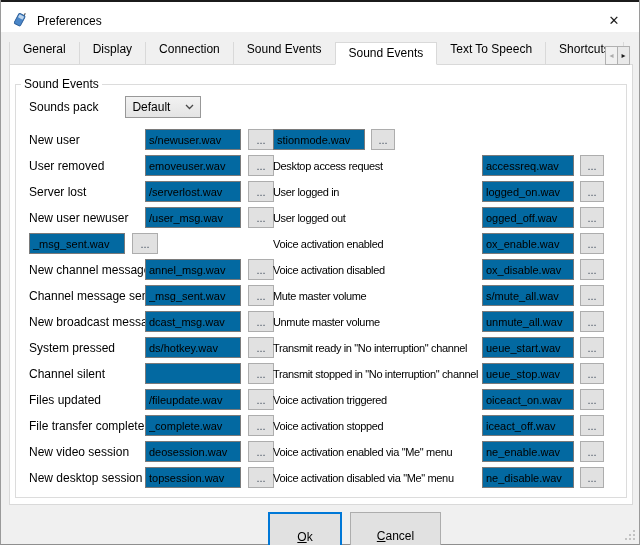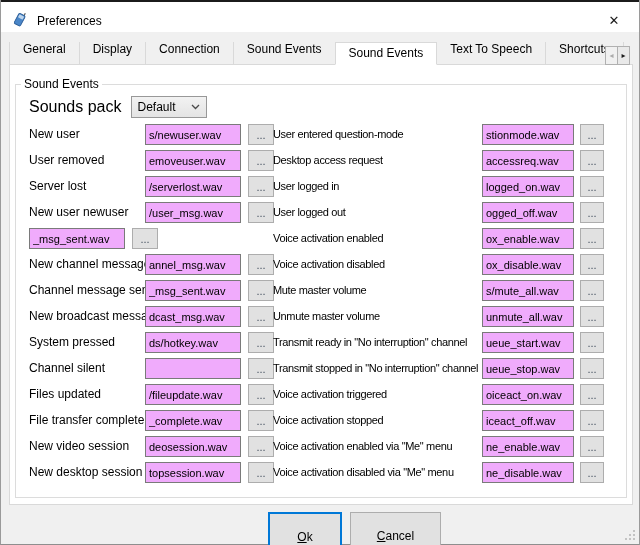--- a/index.html
+++ b/index.html
@@ -25,34 +25,34 @@
             background:#e9e9e9;border:1px solid #b0b0b0;box-sizing:border-box;color:#1a1a1a}
   .scroller + .scroller{margin-left:-1px}
   .scroller.disabled{color:#ababab;background:#f0f0f0}
   
   .page{position:absolute;top:64px;left:8px;width:624px;height:441px;background:#fff;
         border:1px solid #d9d9d9;box-sizing:border-box;z-index:1}
   .groupbox{position:absolute;left:5px;top:19px;width:612px;height:414px;
             border:1px solid #dcdcdc;box-sizing:border-box}
   .group-label{position:absolute;left:5px;top:-8px;background:#fff;padding:0 3px;font-size:12px}
   .packrow{position:absolute;left:13px;top:11px;height:22px;display:flex;align-items:center}
-  .packrow-label{font-size:16px;margin-right:9px}
+  .packrow-label{font-size:12px;margin-right:27px}
   .combo{width:76px;height:22px;box-sizing:border-box;border:1px solid #989898;
          background:linear-gradient(#f2f2f2,#e4e4e4);display:flex;align-items:center;
          padding:0 6px;font-size:12px;cursor:default}
   .combo .chev{margin-left:auto;display:flex}
   
   .col{position:absolute;top:39px}
   .col-left{left:13px}
   .col-right{left:257px}
-  .row{display:flex;height:26px;align-items:flex-start}
+  .row{display:flex;height:26px;align-items:flex-end}
   .row-label{line-height:20px;font-size:12px;white-space:nowrap;overflow:hidden}
   .col-left .row-label{width:116px}
   .col-right .row-label{width:209px;font-size:11px;letter-spacing:-0.35px}
-  .row-input{height:21px;box-sizing:border-box;border:1px solid #7a7a7a;background:#f0abfc;
+  .row-input{height:21px;box-sizing:border-box;border:1px solid #7a7a7a;background:#0369a1;
              font-family:"Liberation Sans",sans-serif;font-size:11px;padding:1px 3px;color:#000;outline:none}
   .col-left .row-input{width:96px}
   .col-right .row-input{width:92px}
   .browse{height:21px;box-sizing:border-box;border:1px solid #adadad;background:#e1e1e1;
           font-family:"Liberation Sans",sans-serif;font-size:11px;line-height:8px;color:#44505f;
           padding:0;cursor:default}
   .col-left .browse{margin-left:7px;width:26px}
   .col-right .browse{margin-left:6px;width:24px}
   
   .btn{position:absolute;height:23px;box-sizing:border-box;border:1px solid #adadad;background:#e1e1e1;
@@ -199,21 +199,20 @@
     <button class="browse">...</button>
   </div>
           <div class="row">
     <span class="row-label">New desktop session</span>
     <input class="row-input" value="topsession.wav" style="">
     <button class="browse">...</button>
   </div>
         </div>
       <div class="col col-right" id="col-right">
           <div class="row">
-    <span class="row-label">User entered question-mode</span>
     <input class="row-input" value="stionmode.wav" style="">
     <button class="browse">...</button>
   </div>
           <div class="row">
     <span class="row-label">Desktop access request</span>
     <input class="row-input" value="accessreq.wav" style="">
     <button class="browse">...</button>
   </div>
           <div class="row">
     <span class="row-label">User logged in</span>

